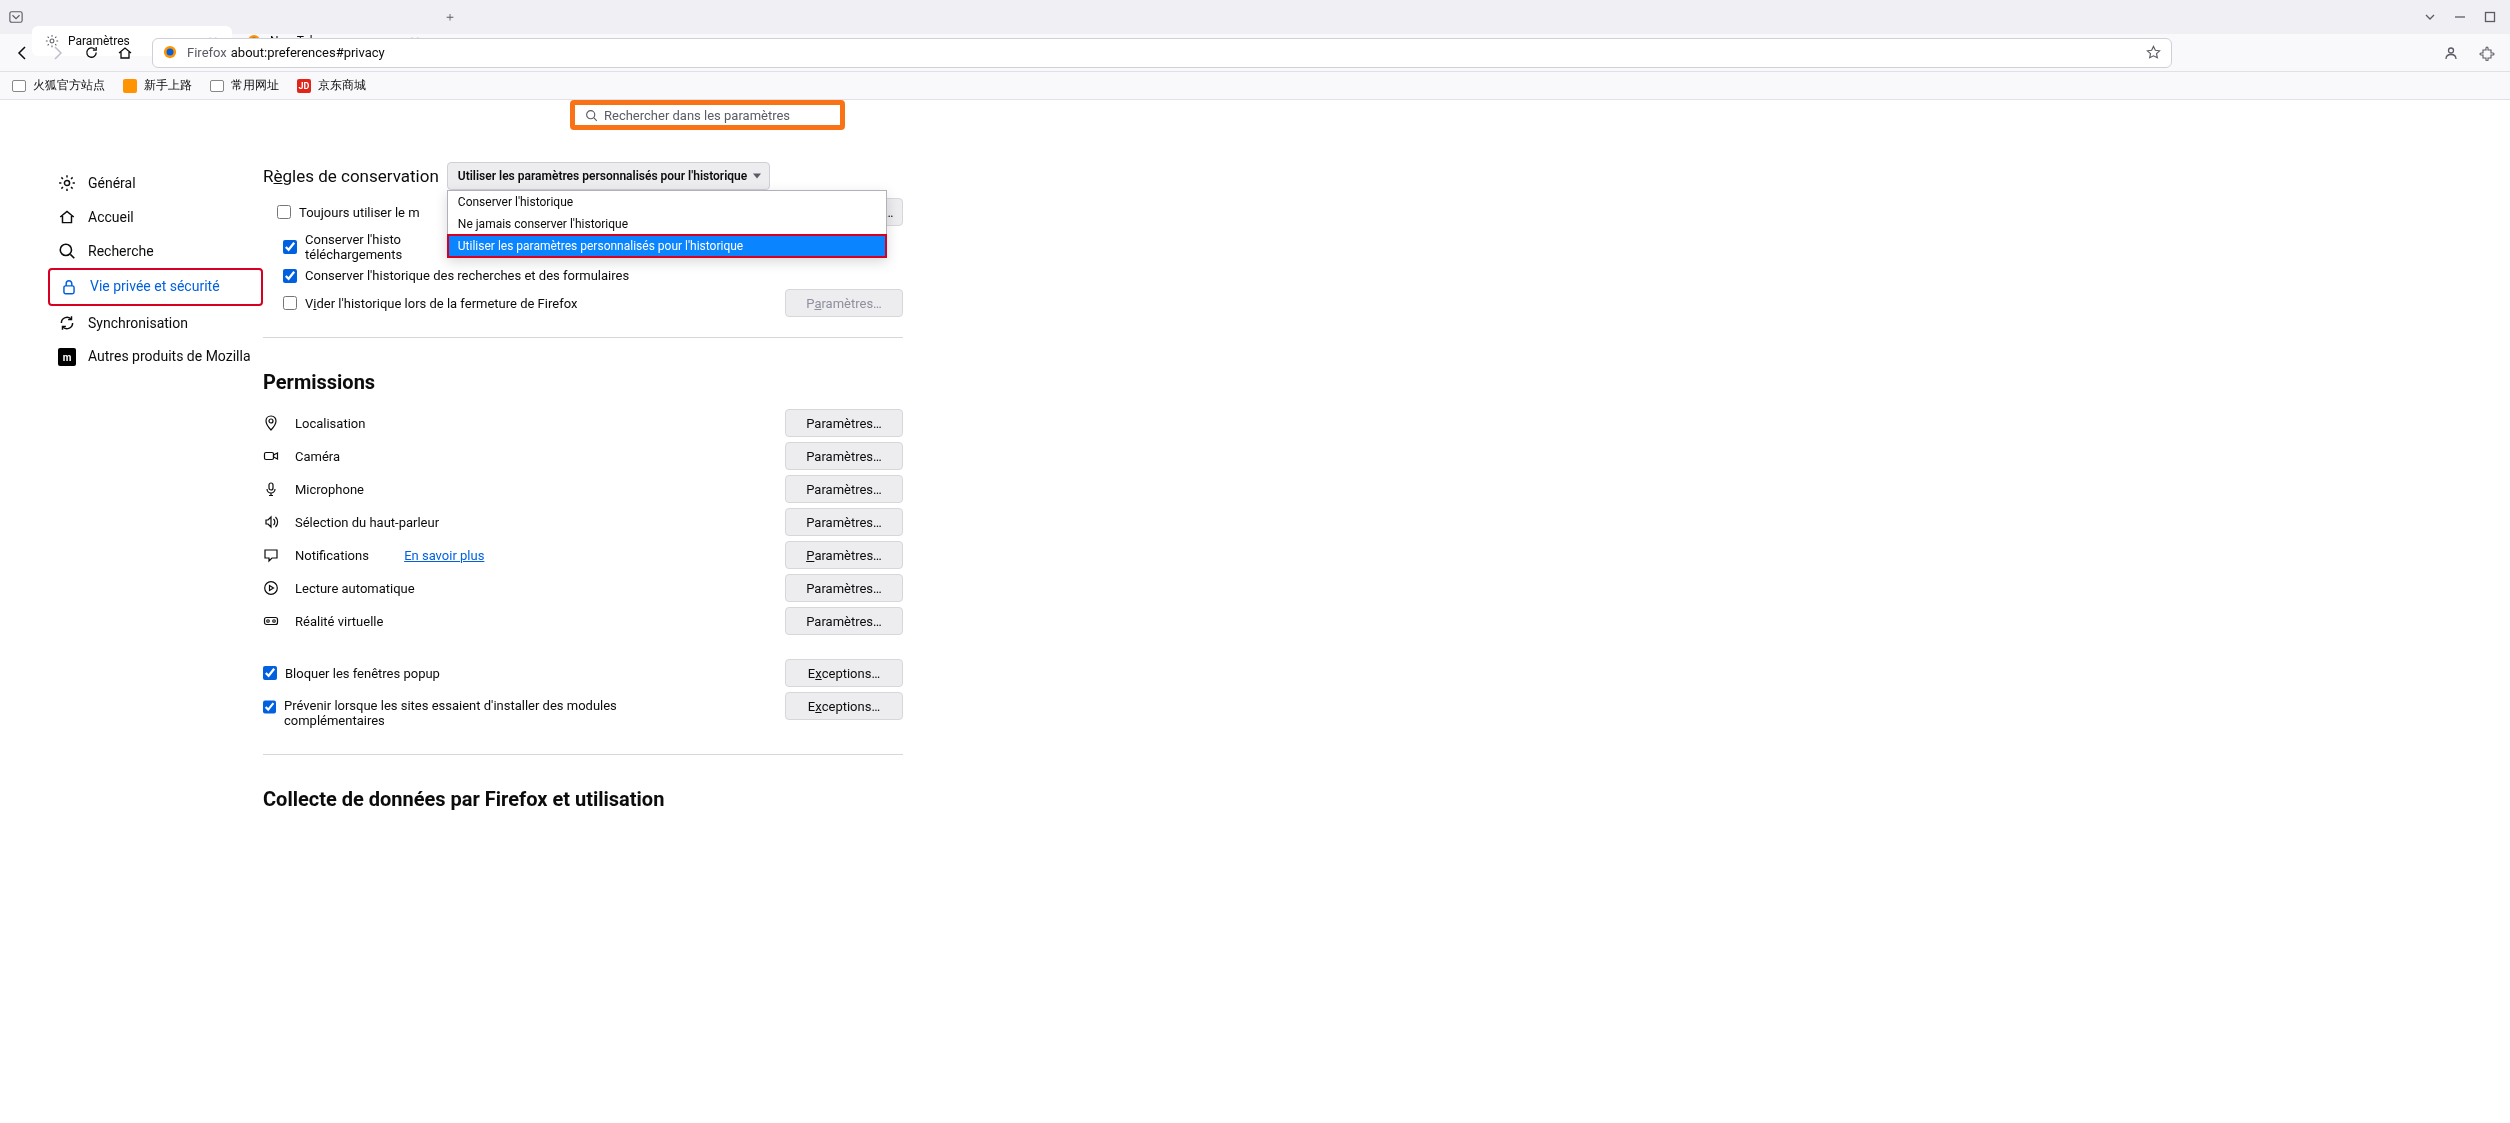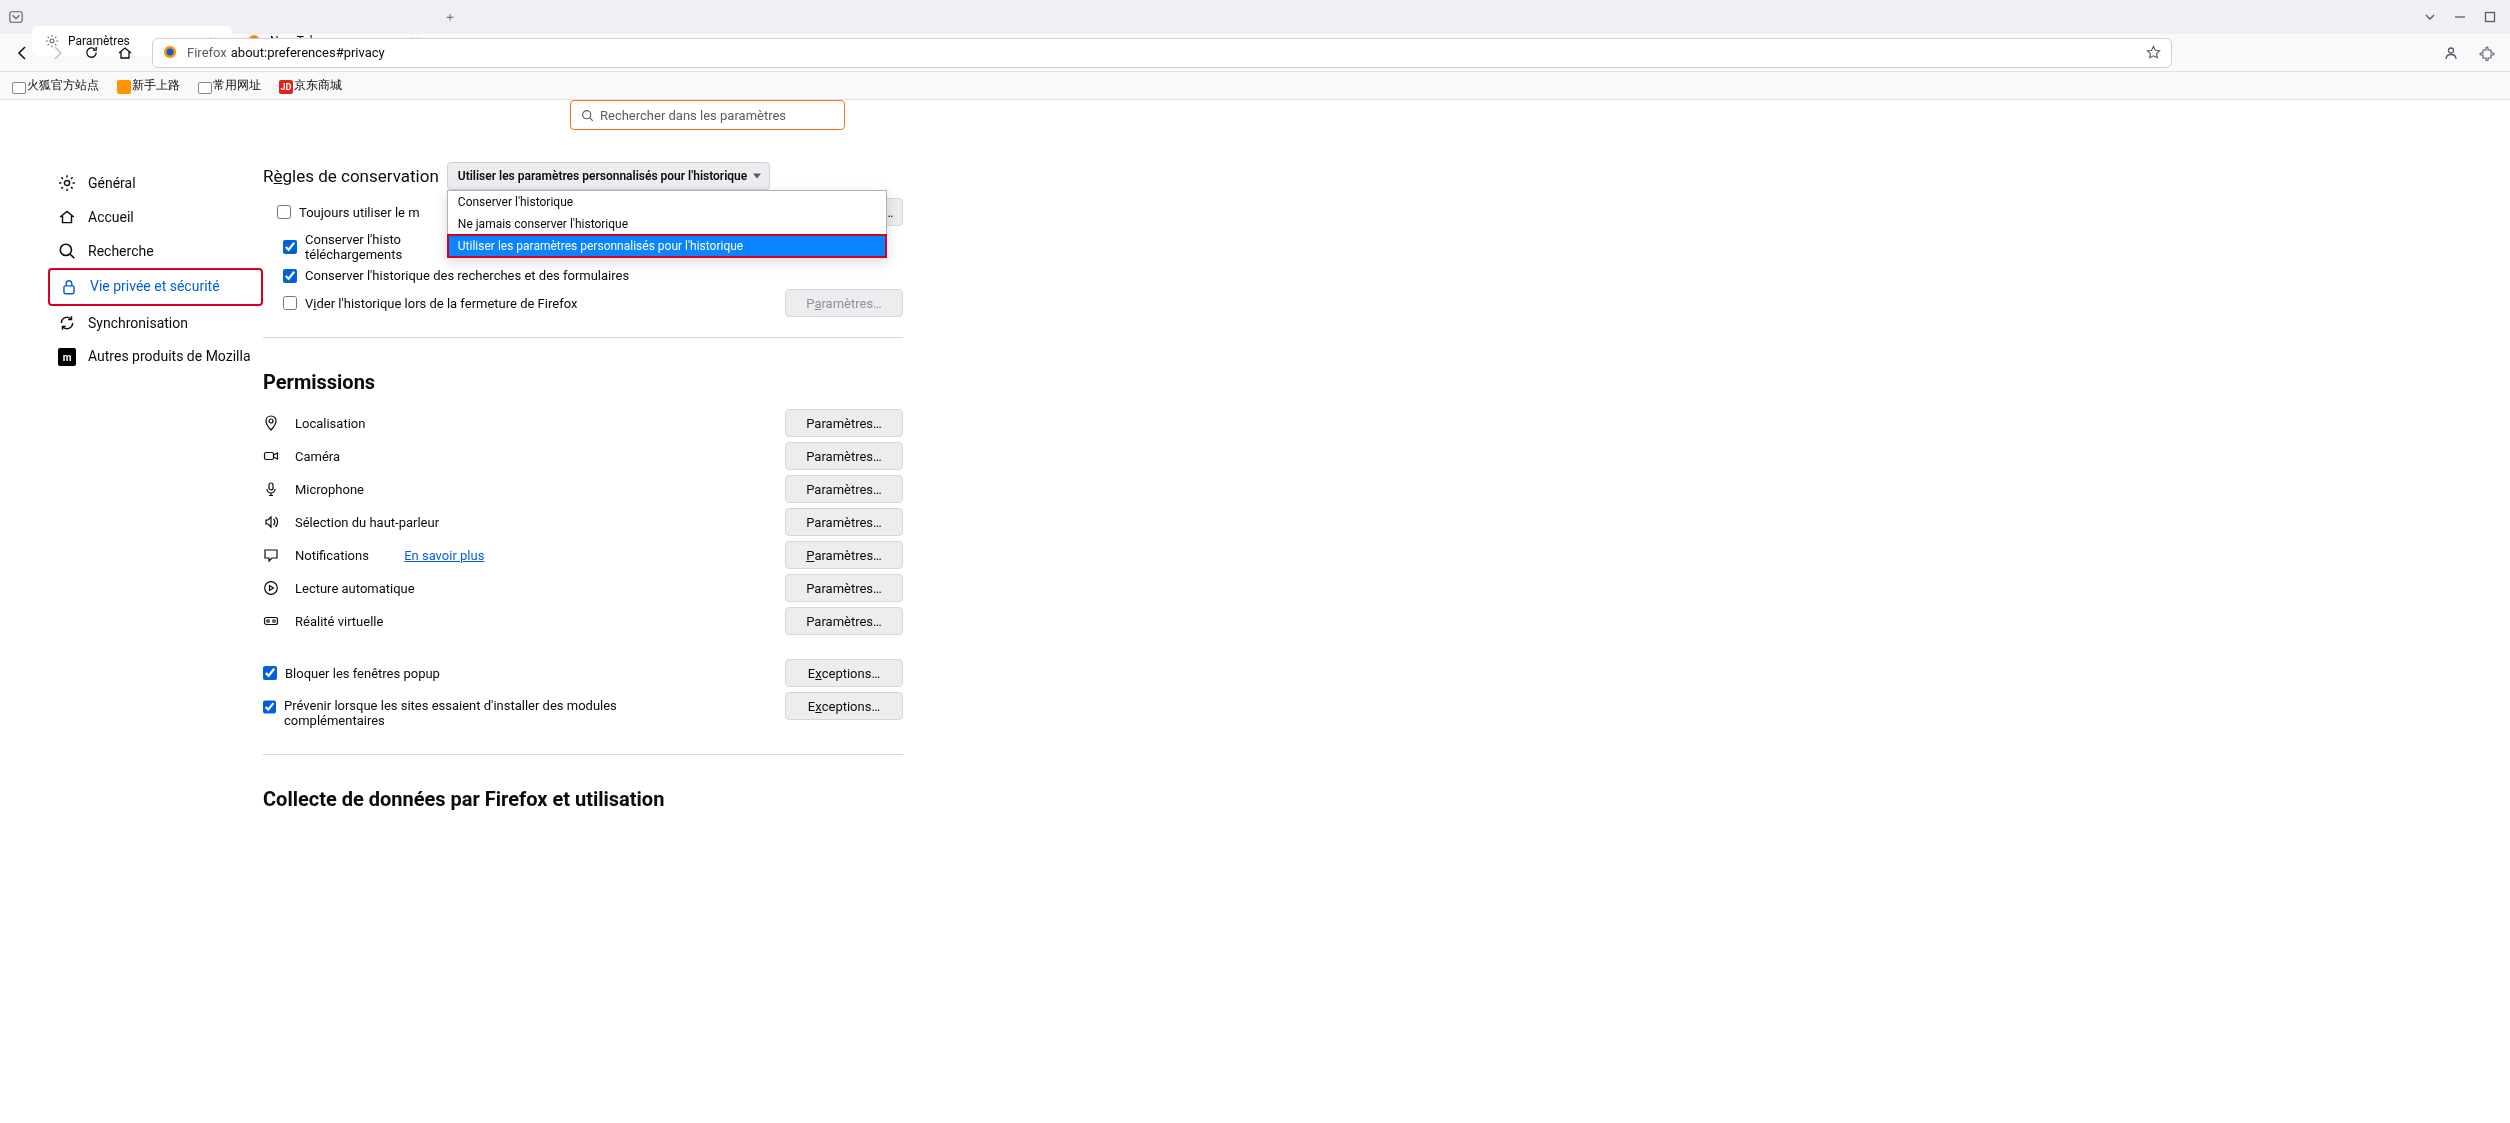--- a/index.html
+++ b/index.html
@@ -20,29 +20,29 @@
 .navbar { height: 38px; background: #f9f9fb; display:flex; align-items:center; padding: 0 8px; gap: 4px; border-bottom: 1px solid #e0e0e6; }
 .nav-btn { width: 30px; height: 30px; display:flex; align-items:center; justify-content:center; color:#5b5b66; border-radius:4px; }
 .nav-btn.disabled { color: #bfbfc9; }
 .urlbar { flex: 1 1 660px; max-width: 2020px; height: 30px; background:#fff; border:1px solid #cfcfd8; border-radius: 6px; display:flex; align-items:center; padding: 0 10px; margin: 0 8px; }
 .urlbar .fx-icon { width:16px; height:16px; margin-right:8px; }
 .urlbar .url-prefix { color:#5b5b66; margin-right:4px; }
 .urlbar .url-text { color:#0c0c0d; }
 .nav-right { display:flex; align-items:center; gap: 6px; margin-left:auto; }
 
 .bookmarks { height: 28px; background:#f9f9fb; display:flex; align-items:center; padding: 0 8px; gap: 10px; border-bottom: 1px solid #e0e0e6; font-size:12px; }
-.bm-item { display:flex; align-items:flex-end; gap:1px; color:#0c0c0d; padding: 2px 4px; }
+.bm-item { display:flex; align-items:center; gap:7px; color:#0c0c0d; padding: 2px 4px; }
 .bm-folder { width:14px; height:12px; border:1px solid #888; border-radius:2px; background:#fff; }
 .bm-fav { width:14px; height:14px; border-radius:2px; display:flex; align-items:center; justify-content:center; font-size:9px; }
 
 
 .prefs { padding: 12px 12px 40px 48px; display:flex; }
 .sidebar { width: 215px; padding-top: 4px; }
 .search-wrap { margin-left: 570px; margin-bottom: 20px; }
-.search-box { width: 275px; height: 30px; border:1px solid #f97316; border-radius:4px; display:flex; align-items:center; padding:0 10px; color:#5b5b66; }
+.search-box { width: 275px; height: 30px; border:5px solid #f97316; border-radius:4px; display:flex; align-items:center; padding:0 10px; color:#5b5b66; }
 .search-box svg { margin-right:6px; }
 
 .cat { display:flex; align-items:center; padding: 8px 10px; gap: 12px; font-size:14px; color:#0c0c0d; border-radius:4px; }
 .cat svg, .cat .ic { width:18px; height:18px; flex-shrink:0; }
 .cat.active { color:#0060df; }
 .cat.multiline { align-items:flex-start; }
 .cat.multiline .lbl { line-height:1.25; }
 .redbox1 { border: 2px solid #d70022; }
 
 .content { width: 640px; margin-left: 0px; }

